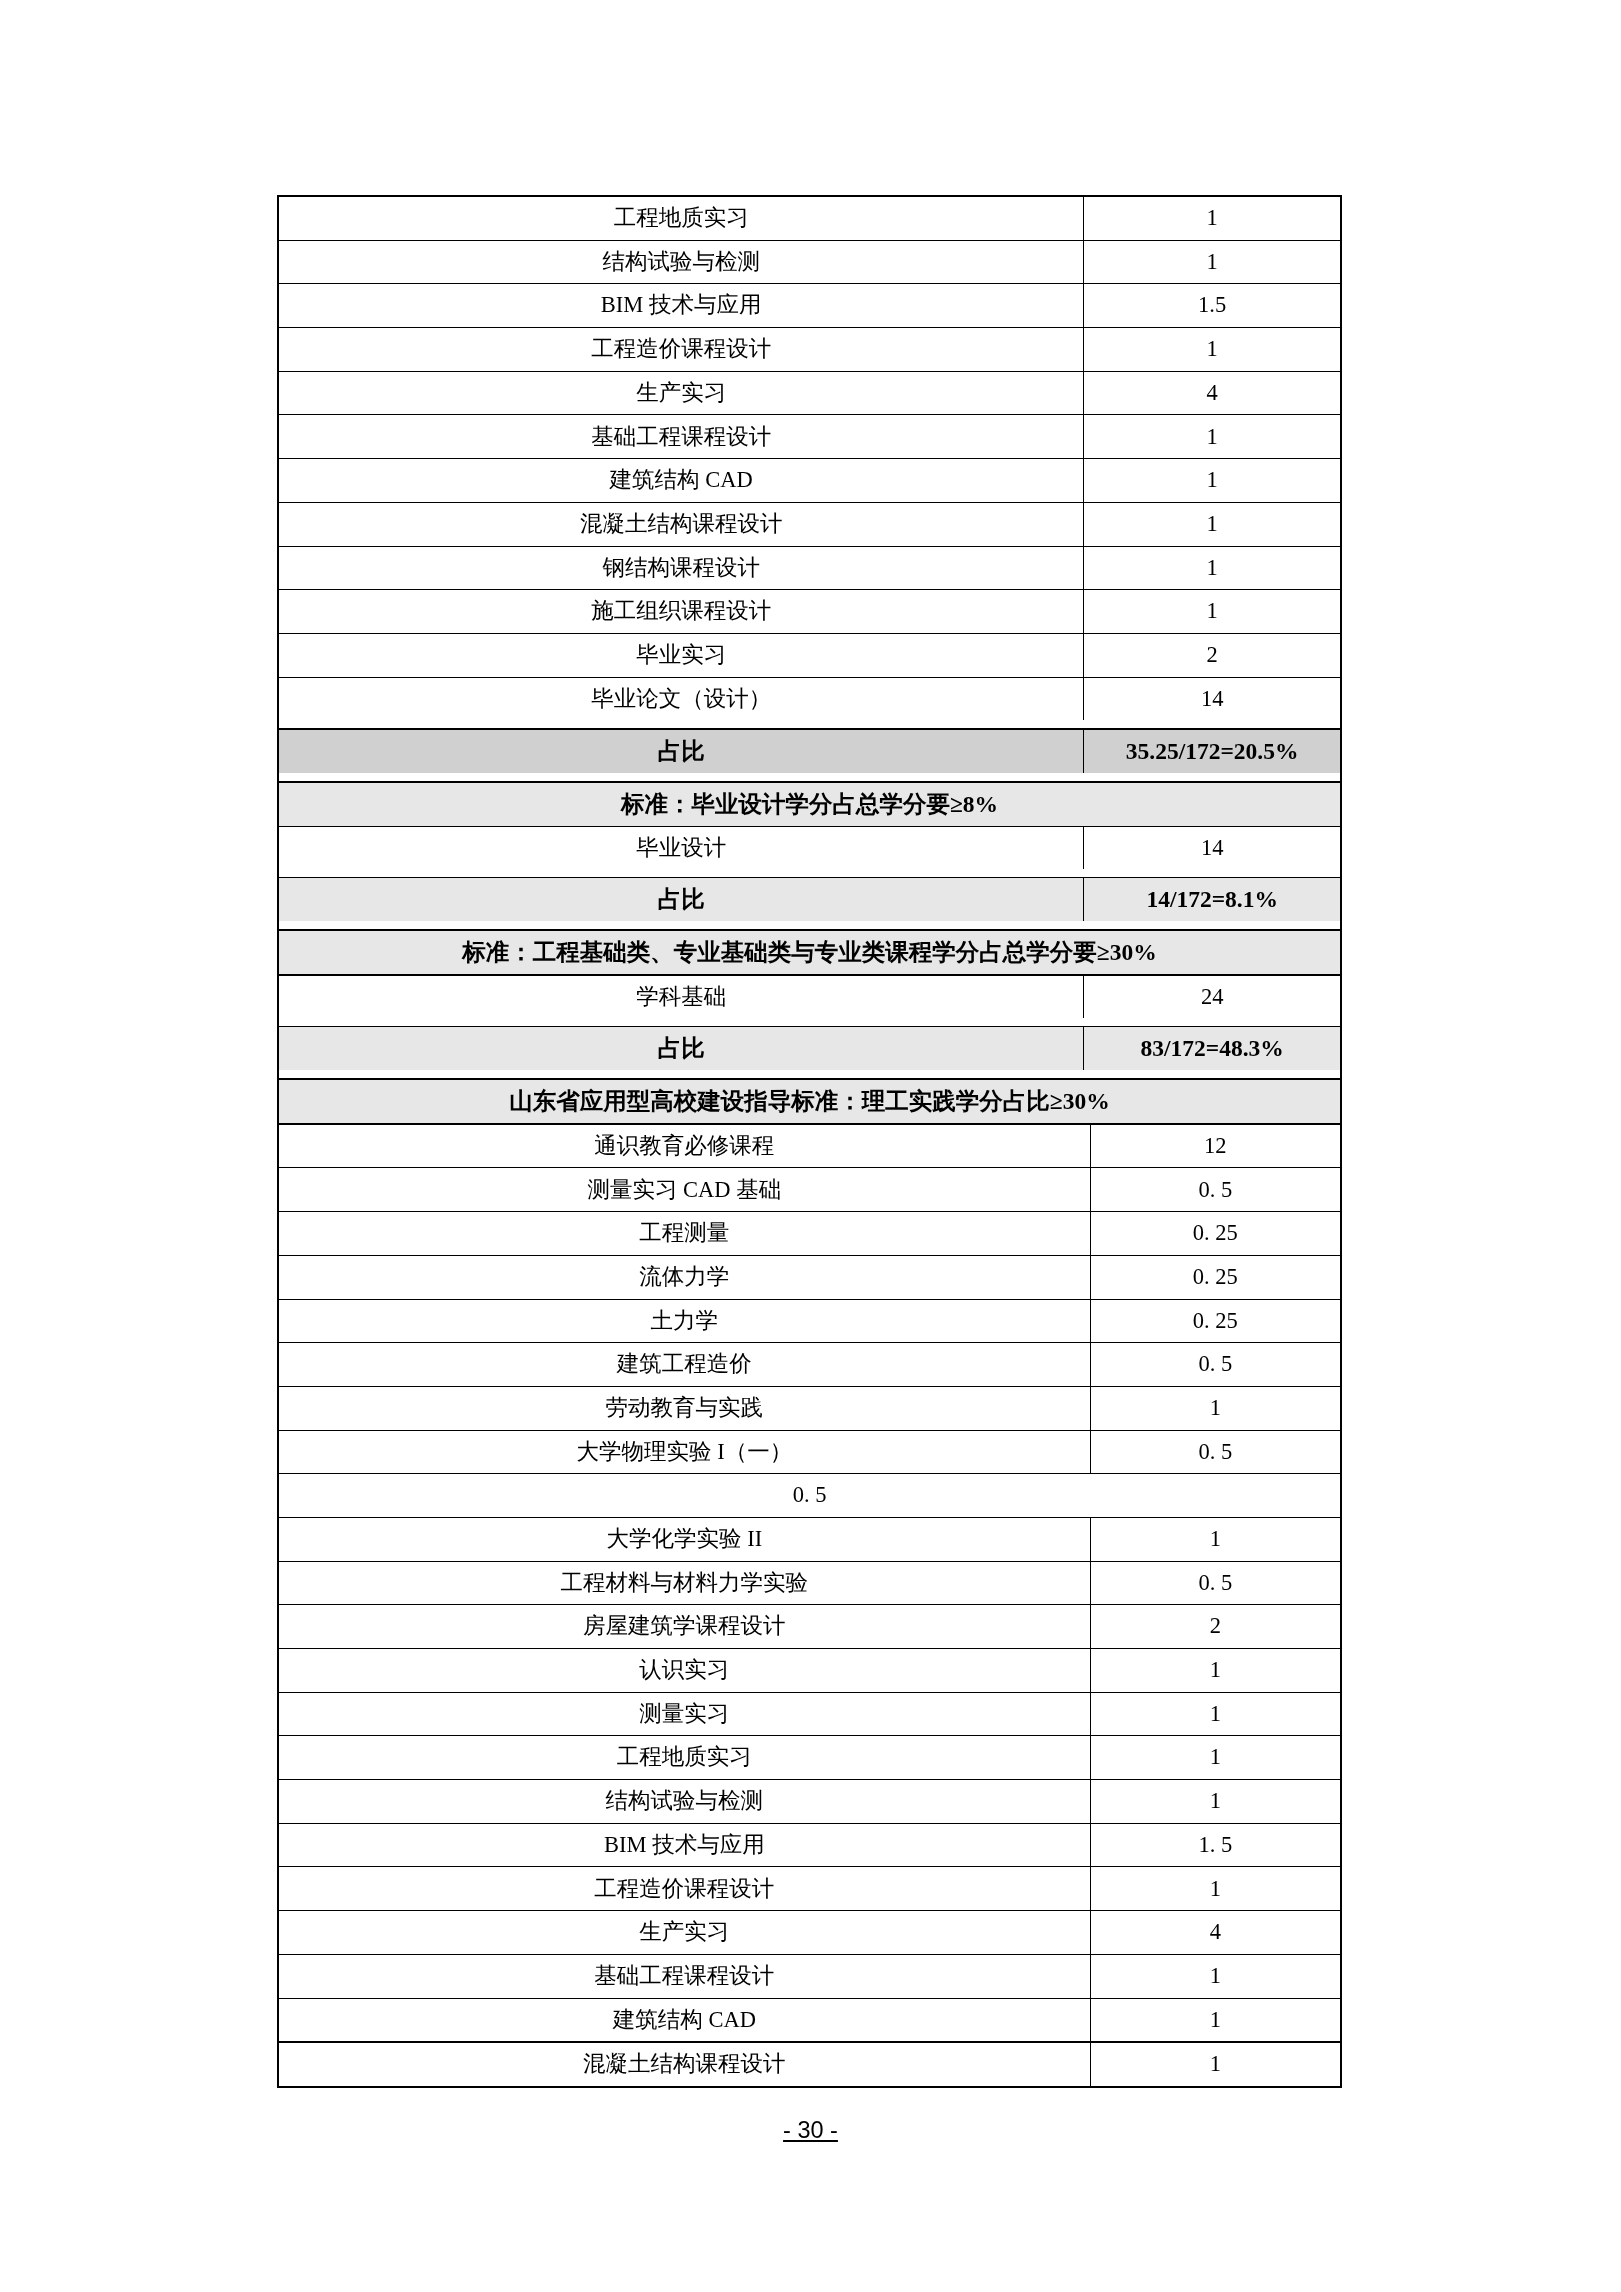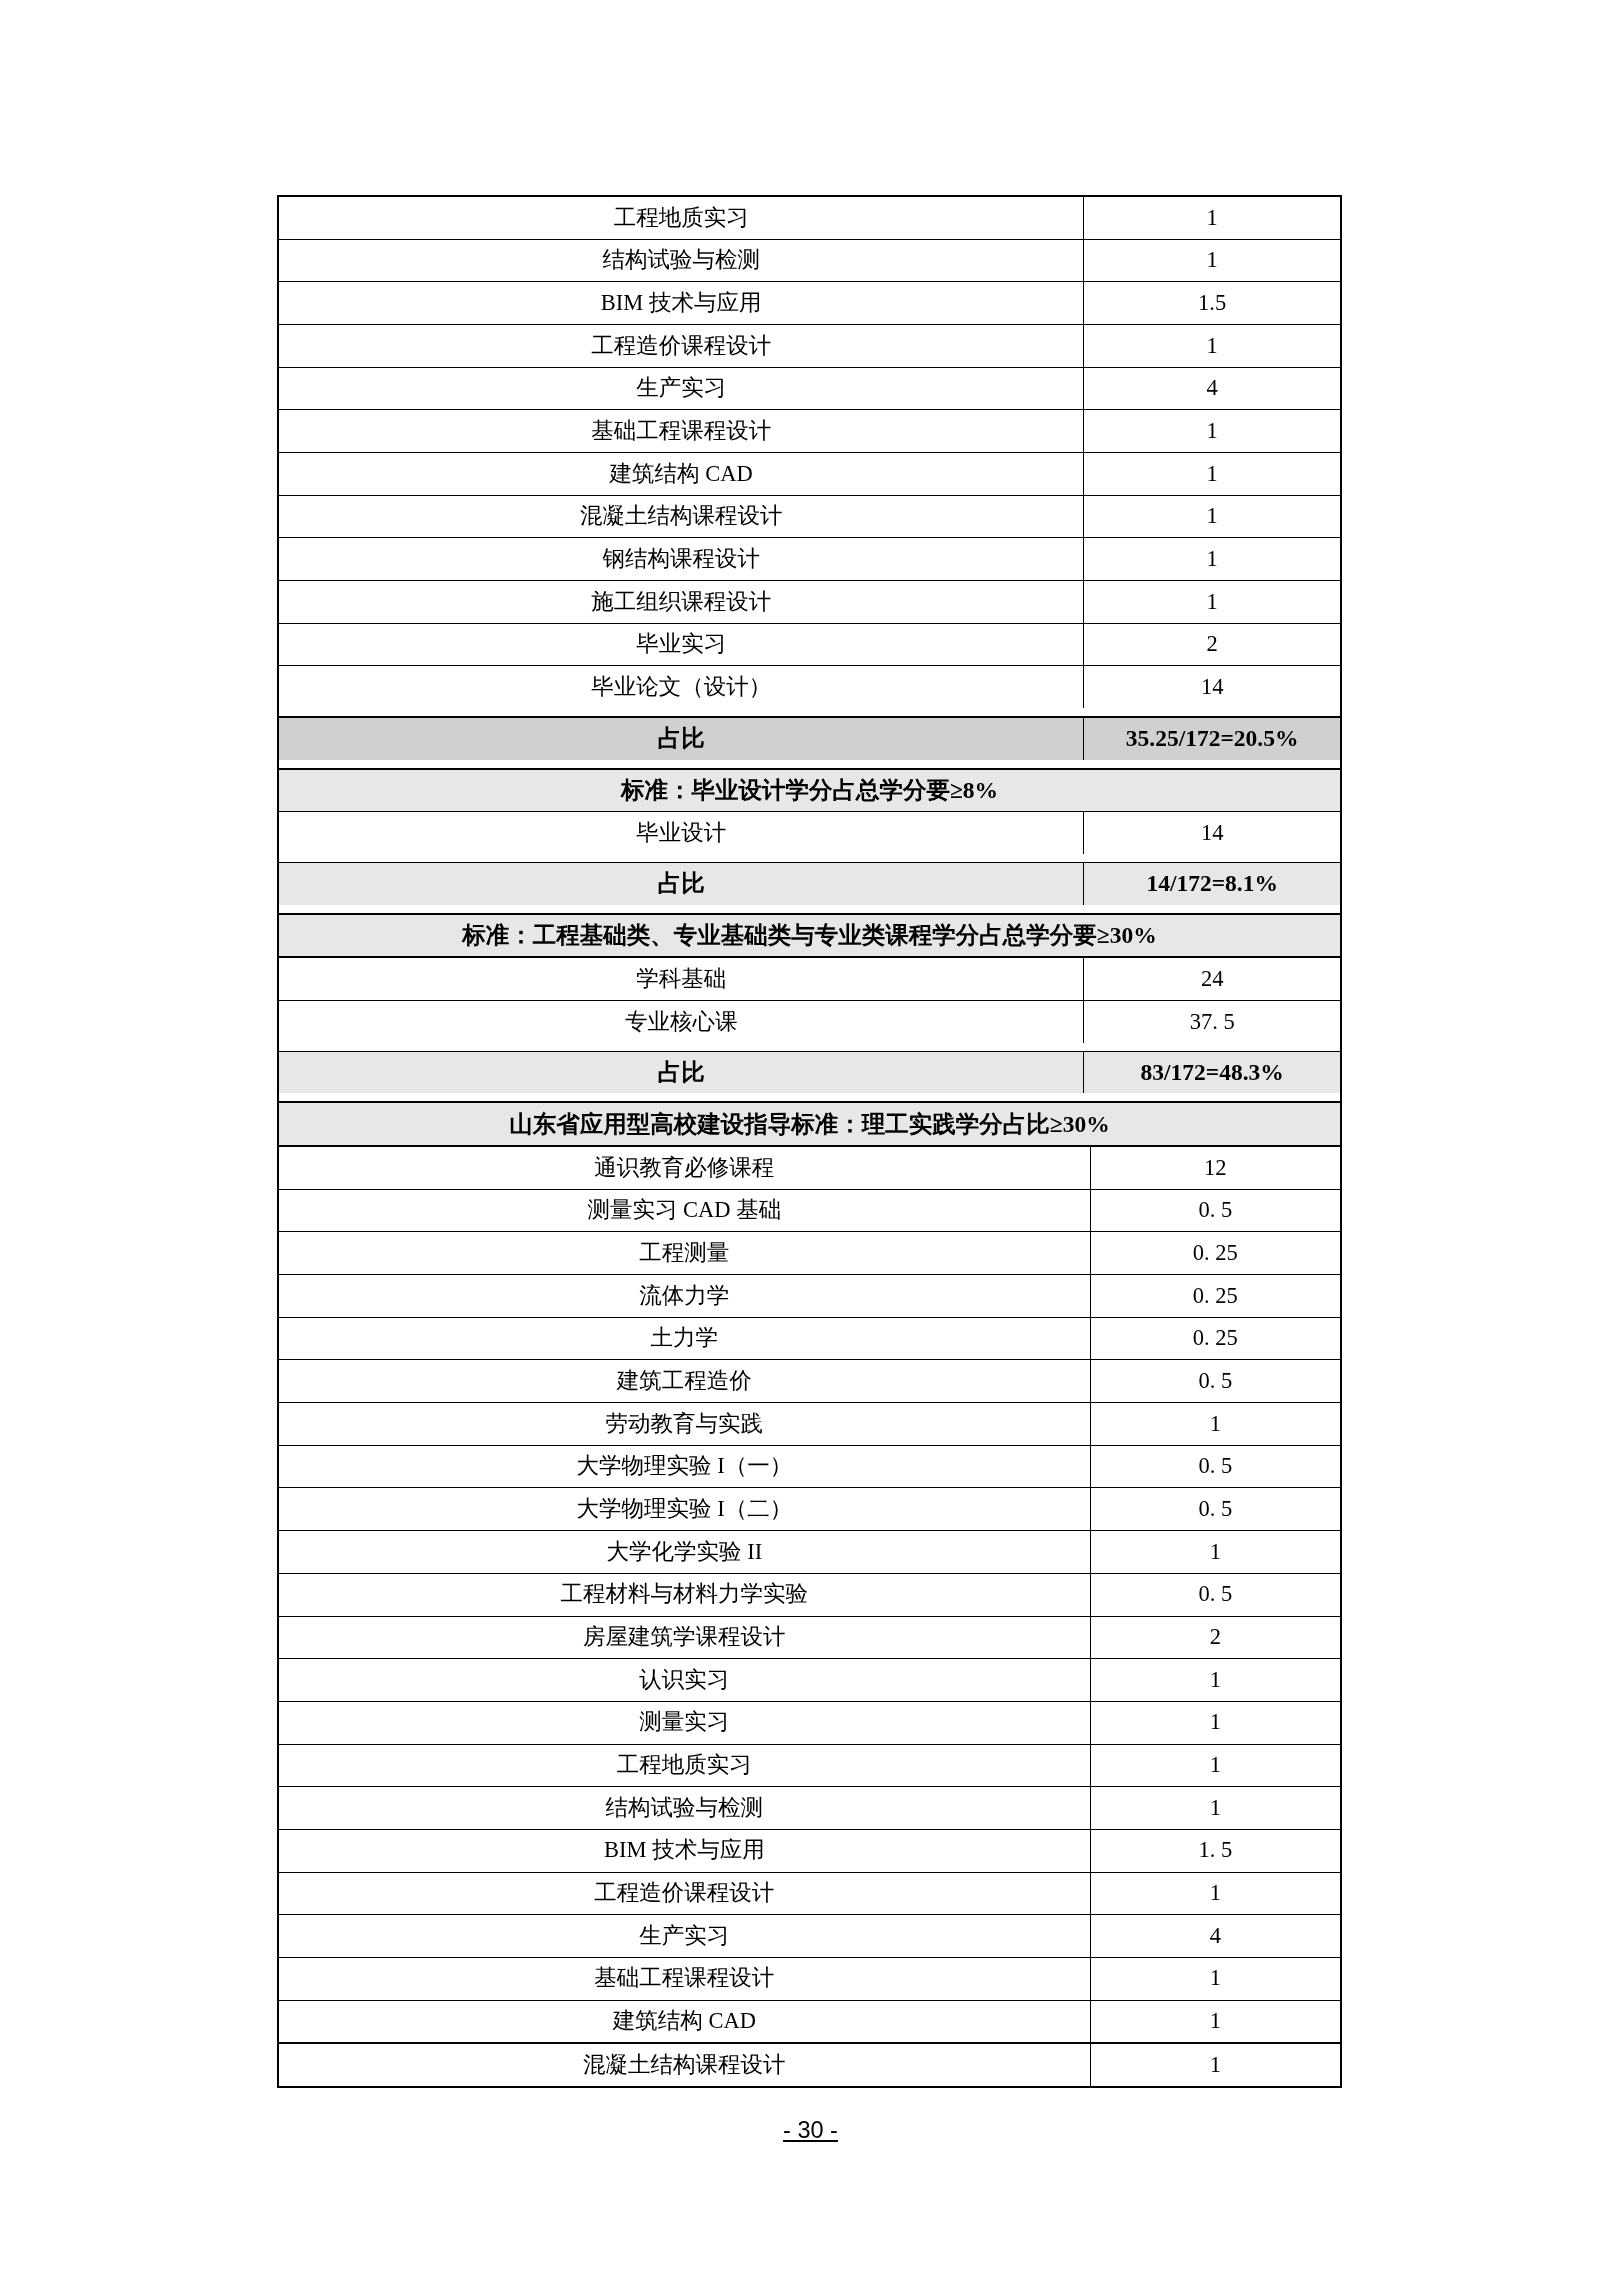--- a/index.html
+++ b/index.html
@@ -139,24 +139,20 @@
       <div class="cell name">占比</div>
       <div class="cell value">14/172=8.1%</div>
     </div>
     <div class="row standard thick">
       <div class="cell full">标准：工程基础类、专业基础类与专业类课程学分占总学分要≥30%</div>
     </div>
     <div class="row course thick">
       <div class="cell name">学科基础</div>
       <div class="cell value">24</div>
     </div>
-    <div class="row course">
-      <div class="cell name">专业核心课</div>
-      <div class="cell value">37. 5</div>
-    </div>
     <div class="row ratio">
       <div class="cell name">占比</div>
       <div class="cell value">83/172=48.3%</div>
     </div>
     <div class="row standard thick">
       <div class="cell full">山东省应用型高校建设指导标准：理工实践学分占比≥30%</div>
     </div>
     <div class="row course thick sec2">
       <div class="cell name">通识教育必修课程</div>
       <div class="cell value">12</div>
@@ -183,21 +179,20 @@
     </div>
     <div class="row course sec2">
       <div class="cell name">劳动教育与实践</div>
       <div class="cell value">1</div>
     </div>
     <div class="row course sec2">
       <div class="cell name">大学物理实验 I（一）</div>
       <div class="cell value">0. 5</div>
     </div>
     <div class="row course sec2">
-      <div class="cell name">大学物理实验 I（二）</div>
       <div class="cell value">0. 5</div>
     </div>
     <div class="row course sec2">
       <div class="cell name">大学化学实验 II</div>
       <div class="cell value">1</div>
     </div>
     <div class="row course sec2">
       <div class="cell name">工程材料与材料力学实验</div>
       <div class="cell value">0. 5</div>
     </div>

